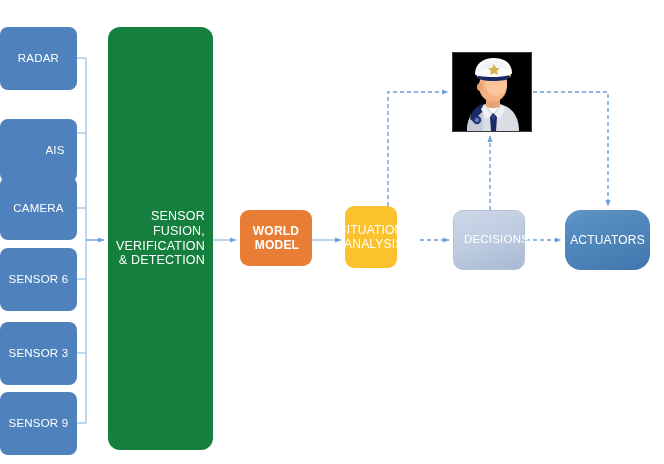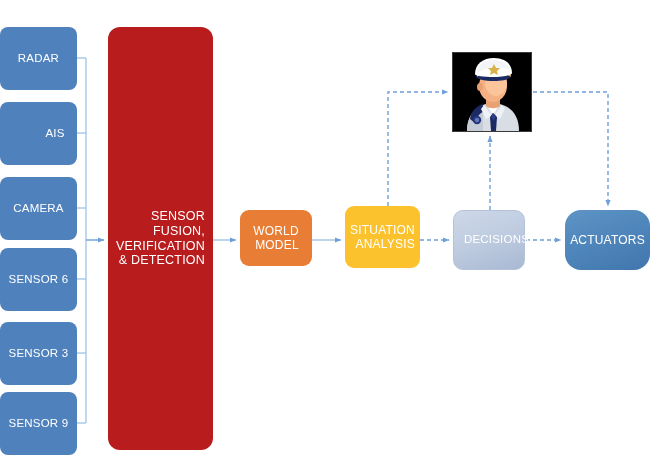--- a/index.html
+++ b/index.html
@@ -37,49 +37,49 @@
   }
   .sensor {
     width: 77px;
     height: 63px;
     left: 0;
     background: #4f81bd;
     font-size: 11.5px;
     border-radius: 8px;
   }
   .sensor.s1 { top: 27px; }
-  .sensor.s2 { top: 102px; padding-left: 33px; }
+  .sensor.s2 { top: 119px; padding-left: 33px; }
   .sensor.s3 { top: 177px; }
   .sensor.s4 { top: 248px; }
   .sensor.s5 { top: 322px; }
   .sensor.s6 { top: 392px; }
 
   .fusion {
     left: 108px;
     top: 27px;
     width: 105px;
     height: 423px;
-    background: #b91c1c;
+    background: #15803d;
     font-size: 12.5px;
     border-radius: 12px;
     font-weight: 500;
   }
   .world-model {
     left: 240px;
     top: 210px;
     width: 72px;
     height: 56px;
     background: #e87d35;
     font-size: 12px;
-    font-weight: 400;
+    font-weight: 700;
   }
   .situation {
     left: 345px;
     top: 206px;
-    width: 75px;
+    width: 52px;
     height: 62px;
     background: #fcc22e;
     font-size: 12px;
     font-weight: 500;
   }
   .decisions {
     left: 453px;
     top: 210px;
     width: 72px;
     height: 60px;

